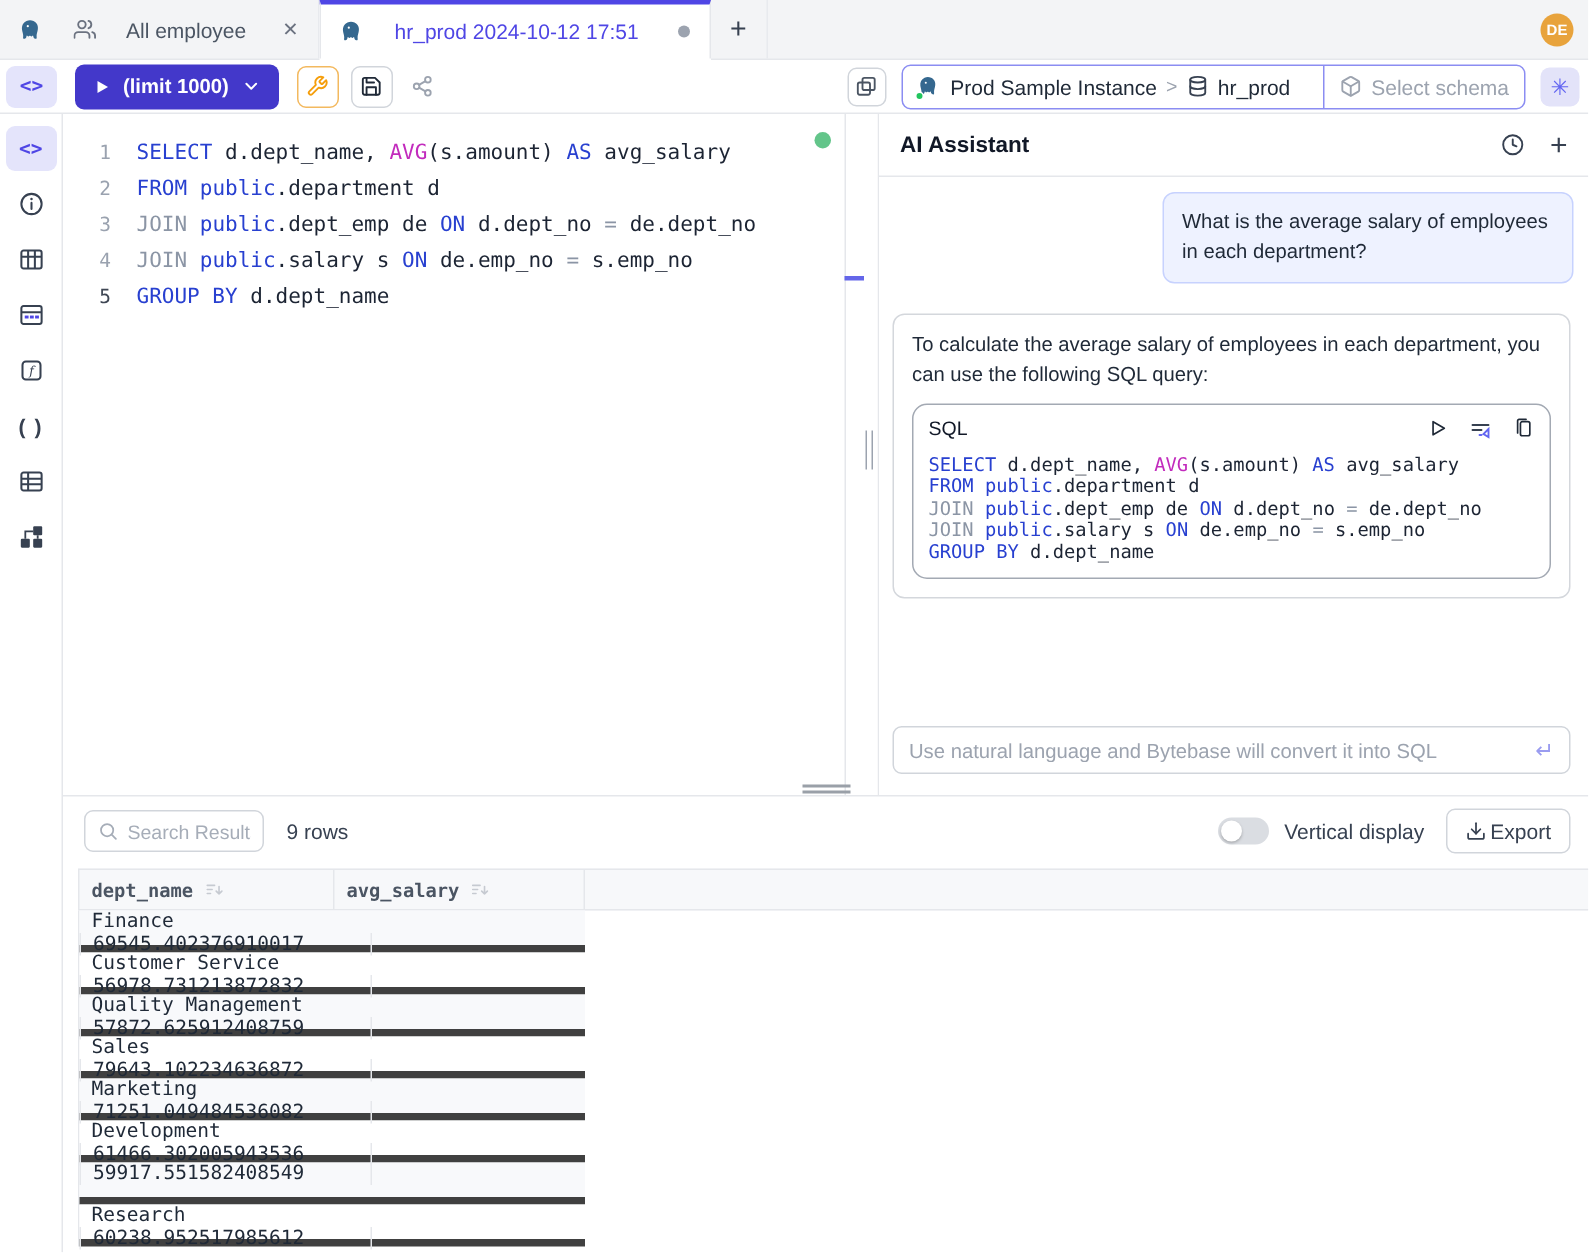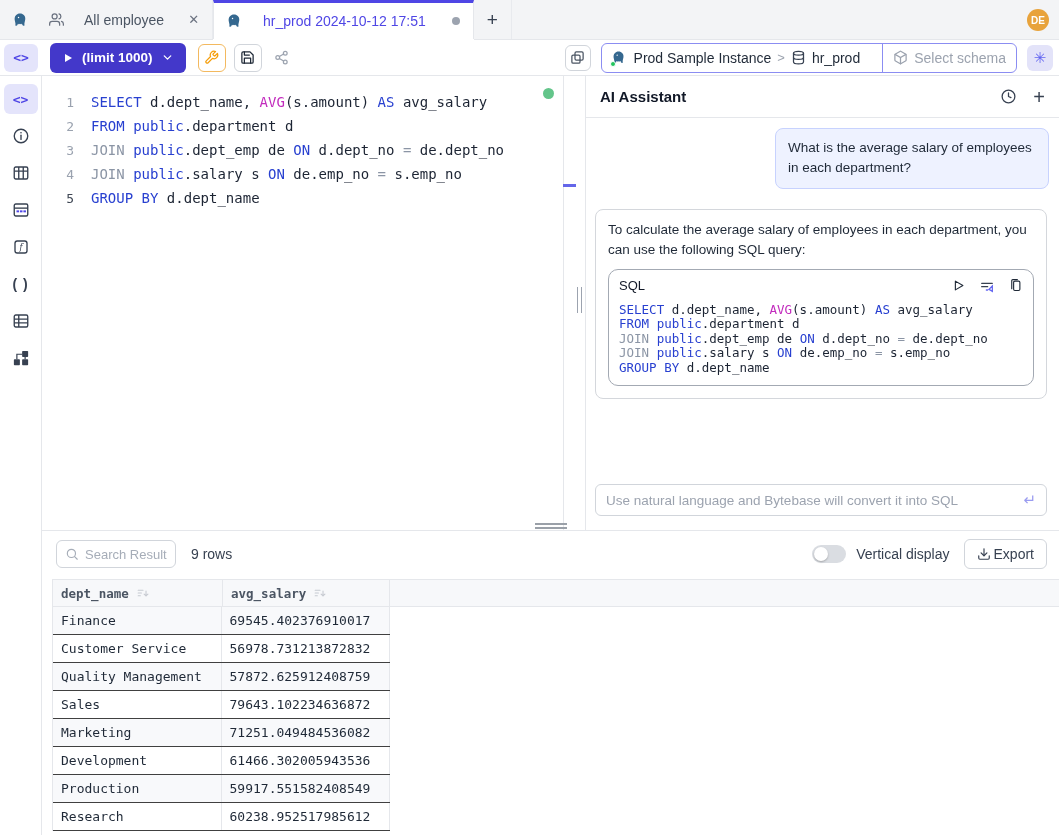--- a/index.html
+++ b/index.html
@@ -123,25 +123,25 @@
   .export-btn { height:30px; border:1px solid #d1d5db; border-radius:6px; background:#fff;
     display:flex; align-items:center; gap:3px; padding:0 12px; font-size:14px; color:#374151; margin-left:4px; }
 
   .rtable { margin:2px 0 0 10px; font-family:"DejaVu Sans Mono",monospace; }
   .rt-head { display:flex; height:28px; background:#f7f8fa; border-top:1px solid #e5e7eb; border-bottom:1px solid #e5e7eb; }
   .rt-th { display:flex; align-items:center; gap:7px; padding-left:8px; font-size:12.5px; font-weight:bold; color:#4b5563; }
   .rt-th.c0 { width:170px; border-left:1px solid #e5e7eb; }
   .rt-th.c1 { width:167px; border-left:1px solid #e5e7eb; }
   .rt-fill { flex:1; border-left:1px solid #e5e7eb; }
   .rt-body { width:338px; border-left:1px solid #e5e7eb; }
-  .rt-row { display:flex; height:28px; border-bottom:1px solid #404040; background:#fff; }
+  .rt-row { display:flex; height:28px; border-bottom:5px solid #404040; background:#fff;flex-direction:column; }
   .rt-row:nth-child(odd) { background:#f8f9fb; }
   .rt-td { display:flex; align-items:center; padding-left:8px; font-size:13px; color:#1f2937; white-space:pre; }
   .rt-td.c0 { width:169px; }
-  .rt-td.c1 { width:171px; border-left:1px solid #e5e7eb; border-right:1px solid #e5e7eb; }
+  .rt-td.c1 { width:195px; border-left:1px solid #e5e7eb; border-right:1px solid #e5e7eb; }
 </style>
 </head>
 <body>
 
 <div class="app">
 
   <div class="tabbar">
     <div class="tab inactive">
       <span class="pg-wrap">
         <svg viewBox="0 0 24 24" width="16" height="16">
@@ -467,21 +467,20 @@
           </div>
           <div class="rt-row">
             <div class="rt-td c0">Marketing</div>
             <div class="rt-td c1">71251.049484536082</div>
           </div>
           <div class="rt-row">
             <div class="rt-td c0">Development</div>
             <div class="rt-td c1">61466.302005943536</div>
           </div>
           <div class="rt-row">
-            <div class="rt-td c0">Production</div>
             <div class="rt-td c1">59917.551582408549</div>
           </div>
           <div class="rt-row">
             <div class="rt-td c0">Research</div>
             <div class="rt-td c1">60238.952517985612</div>
           </div>
         </div>
     </div>
   </div>
 

